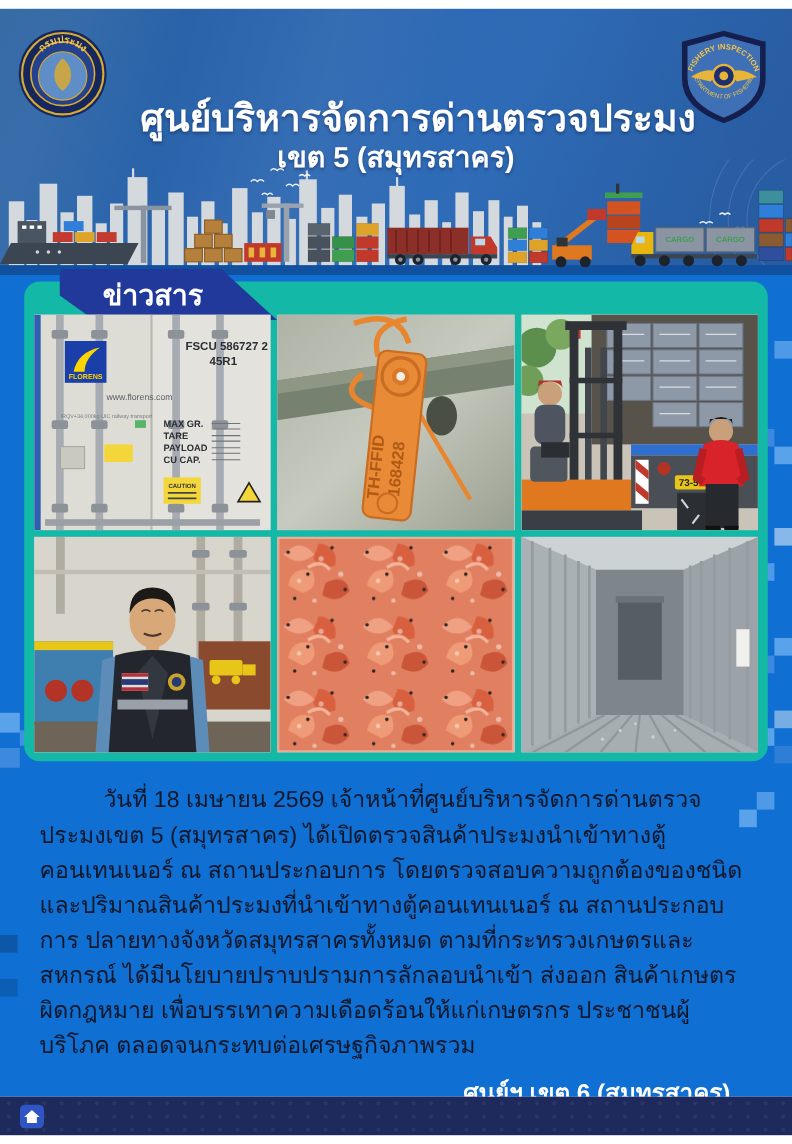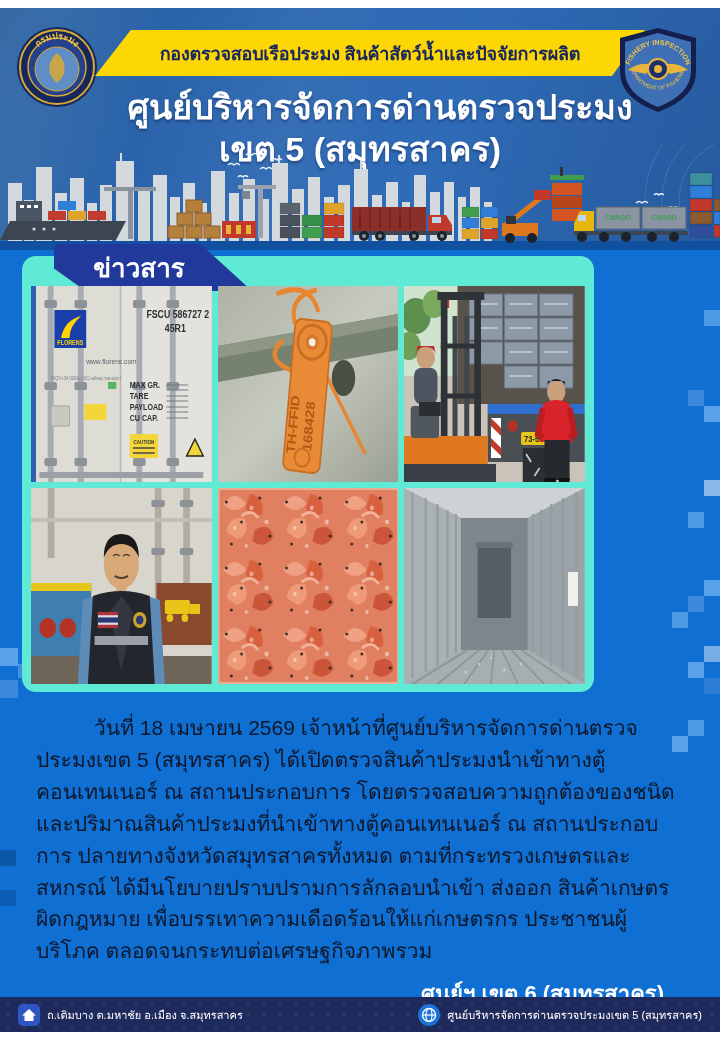--- a/index.html
+++ b/index.html
@@ -9,27 +9,27 @@
   .top-strip{height:8px;background:#ffffff;}
   .header{position:relative;height:242px;background:linear-gradient(120deg,#27609f 0%,#2a64ad 30%,#2f6cb8 60%,#2a63ab 100%);overflow:hidden;}
   .header::before{content:"";position:absolute;inset:0;
       background:linear-gradient(105deg,rgba(255,255,255,.07) 8%,transparent 22%,rgba(255,255,255,.05) 40%,transparent 55%,rgba(0,0,30,.08) 90%);}
   .emblem{position:absolute;left:16px;top:18px;width:82px;height:82px;}
   .shield{position:absolute;right:14px;top:16px;width:96px;height:92px;}
   .banner{position:absolute;left:95px;top:22px;width:550px;height:46px;background:#fdd703;
       clip-path:polygon(6.5% 0,100% 0,94% 100%,0 100%);display:flex;align-items:center;justify-content:center;}
   .banner span{color:#17265f;font-weight:bold;font-size:18px;letter-spacing:-.2px;white-space:nowrap;}
   .title1{position:absolute;left:0;right:0;top:72px;text-align:center;color:#fff;font-weight:bold;font-size:34px;text-shadow:0 2px 3px rgba(0,0,40,.35);padding-left:40px;}
-  .title2{position:absolute;left:0;right:0;top:114px;text-align:center;color:#fff;font-weight:bold;font-size:34px;text-shadow:0 2px 3px rgba(0,0,40,.35);}
+  .title2{position:absolute;left:0;right:0;top:114px;text-align:center;color:#fff;font-weight:bold;font-size:26px;text-shadow:0 2px 3px rgba(0,0,40,.35);}
   .illus{position:absolute;left:0;bottom:0;width:720px;height:105px;display:block;}
   
   .main{position:relative;height:747px;background:#0f6fd2;display:flex;flex-direction:column;
         padding:462px 30px 0 36px;box-sizing:border-box;}
   .mosaic{position:absolute;inset:0;width:720px;height:747px;pointer-events:none;}
-  .card{position:absolute;left:22px;top:6px;width:572px;height:436px;background:#5eead4;border-radius:14px;box-sizing:border-box;}
+  .card{position:absolute;left:22px;top:6px;width:676px;height:436px;background:#14b8a6;border-radius:14px;box-sizing:border-box;}
   .news-badge{position:absolute;left:32px;top:-12px;width:198px;height:47px;background:#21399b;
       clip-path:polygon(0 4px,4px 0,74% 0,100% 100%,16% 100%,0 52%);
       display:flex;align-items:center;justify-content:center;}
   .news-badge span{color:#fff;font-weight:bold;font-size:26px;padding-right:28px;}
   .grid{position:absolute;left:9px;right:9px;top:30px;bottom:8px;display:grid;
       grid-template-columns:1fr 1fr 1fr;grid-template-rows:1fr 1fr;gap:6px;}
   .ph{overflow:hidden;background:#ccc;}
   .ph svg{display:block;width:100%;height:100%;}
   
   .article{color:#0f172a;font-size:21px;line-height:1.52;text-indent:58px;margin:0;}
@@ -58,23 +58,20 @@
       <path d="M41 27c-6 5-9 12-7 20 2 7 8 10 7 10s5-3 7-10c2-8-1-15-7-20z" fill="#d8aa31" opacity=".85"></path>
       <circle cx="41" cy="43" r="22" fill="none" stroke="#d8aa31" stroke-width="1"></circle>
       <defs>
           <path id="sealArc" d="M16 38 a25 25 0 0 1 50 0"></path>
         </defs>
       <text font-size="9" fill="#f0c44a" font-weight="bold" text-anchor="middle">
         <textPath href="#sealArc" startOffset="50%">กรมประมง</textPath>
       </text>
     </svg>
 
-    <div class="banner">
-      <span>กองตรวจสอบเรือประมง สินค้าสัตว์น้ำและปัจจัยการผลิต</span>
-    </div>
 
     <svg class="shield" viewBox="0 0 96 92">
       <path d="M48 4 L86 14 L86 48 Q86 74 48 88 Q10 74 10 48 L10 14 Z" fill="#141f4d"></path>
       <path d="M48 9 L81 18 L81 47 Q81 70 48 83 Q15 70 15 47 L15 18 Z" fill="#3f6fb5"></path>
       <defs>
         <path id="bTop" d="M20 40 a30 30 0 0 1 56 0"></path>
         <path id="bBot" d="M22 48 a28 28 0 0 0 52 0"></path>
       </defs>
       <text font-size="7" fill="#f0c44a" font-weight="bold" text-anchor="middle">
         <textPath href="#bTop" startOffset="50%">FISHERY INSPECTION</textPath>
@@ -618,26 +615,16 @@
       <div>18 เมษายน 2569</div>
     </div>
   </div>
 
   <div class="footer">
     <div class="f-item">
       <svg class="fi" width="22" height="22" viewBox="0 0 22 22">
         <rect width="22" height="22" rx="5" fill="#2f55c4"></rect>
         <path d="M11 5 L18 11.5 H15.5 V17 H6.5 V11.5 H4 Z" fill="#fff"></path>
       </svg>
-      <span>ถ.เดิมบาง ต.มหาชัย อ.เมือง จ.สมุทรสาคร</span>
-    </div>
-    <div class="f-item">
-      <svg class="fi" width="22" height="22" viewBox="0 0 22 22">
-        <circle cx="11" cy="11" r="11" fill="#1d72d8"></circle>
-        <circle cx="11" cy="11" r="6.5" fill="none" stroke="#fff" stroke-width="1.4"></circle>
-        <ellipse cx="11" cy="11" rx="3" ry="6.5" fill="none" stroke="#fff" stroke-width="1.2"></ellipse>
-        <line x1="4.5" y1="11" x2="17.5" y2="11" stroke="#fff" stroke-width="1.2"></line>
-      </svg>
-      <span>ศูนย์บริหารจัดการด่านตรวจประมงเขต 5 (สมุทรสาคร)</span>
     </div>
   </div>
   <div class="bottom-strip"></div>
 </div>
 
 </body></html>

